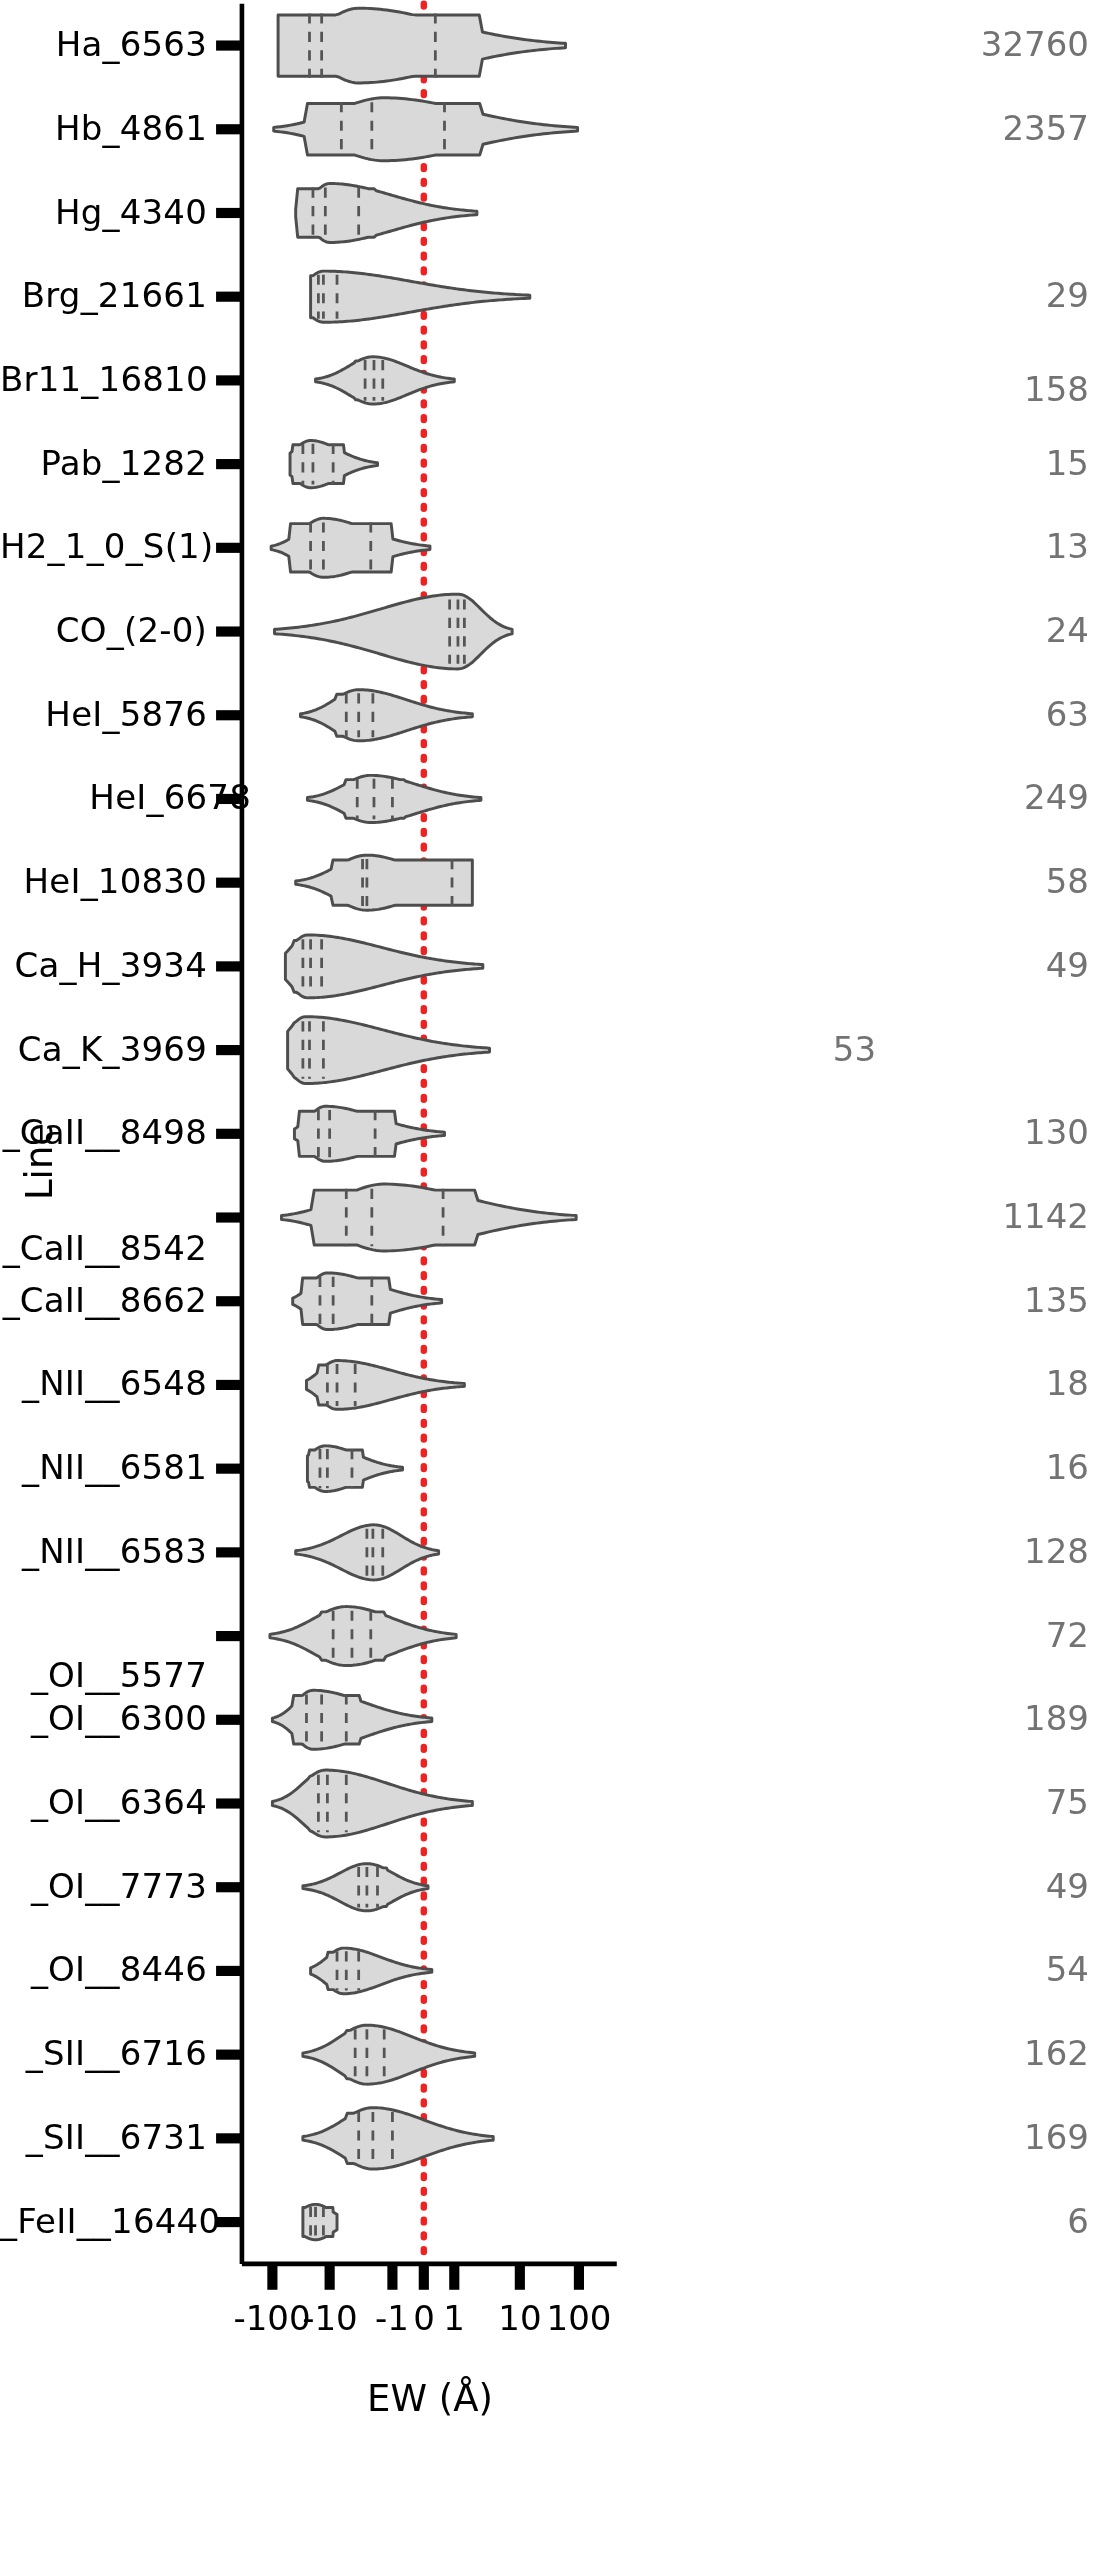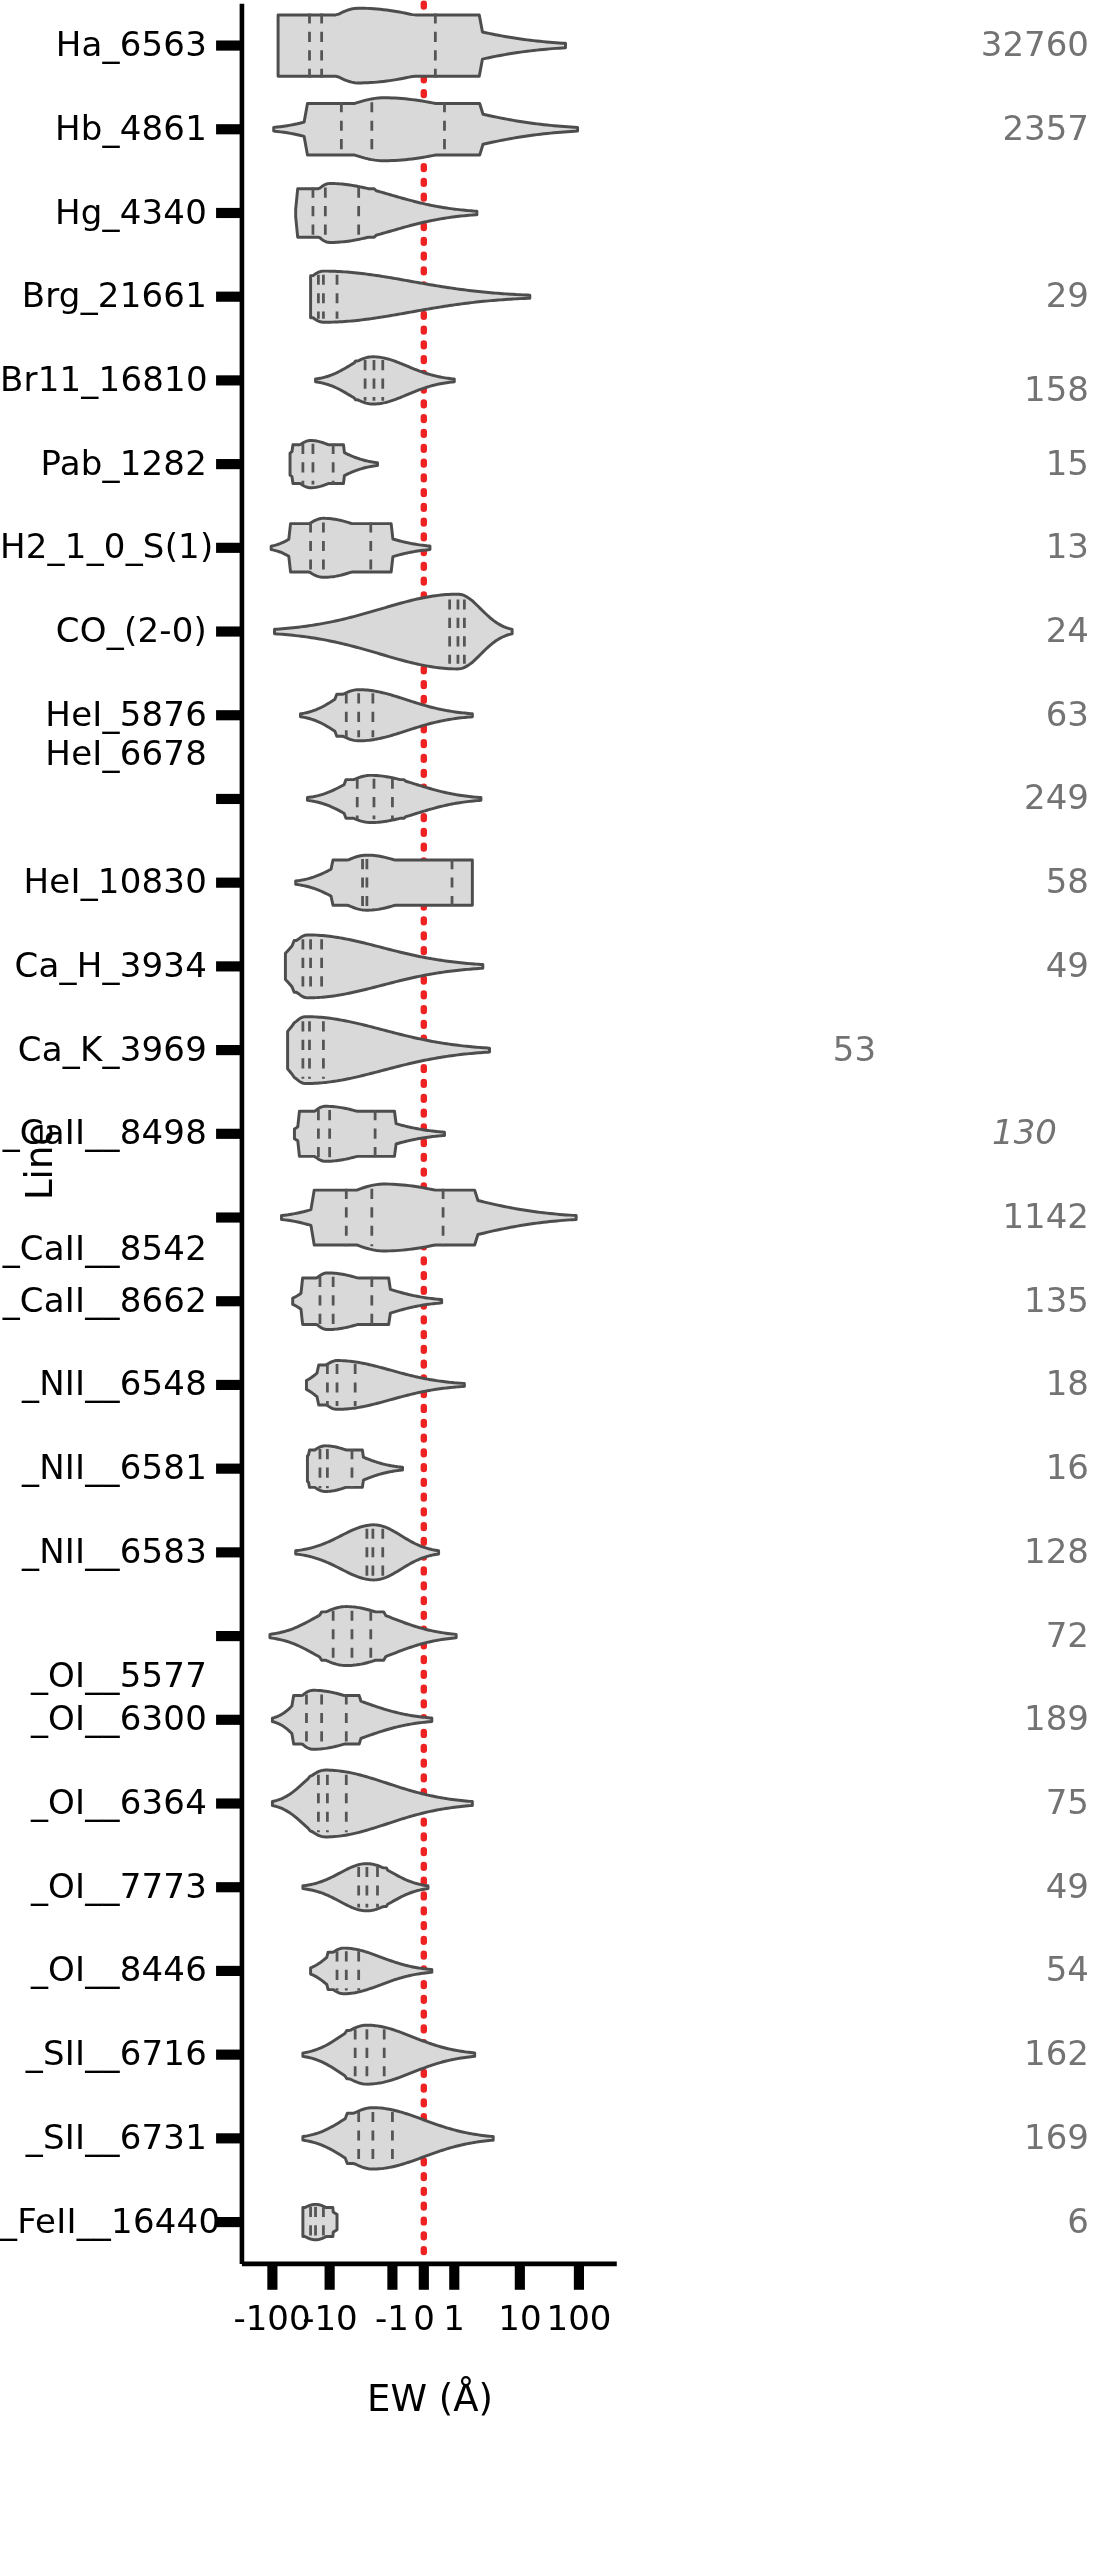--- a/index.html
+++ b/index.html
@@ -294,30 +294,30 @@
     <div class="row-label" style="left: 0px; top: 362px; width: 207px;">Br11_16810</div>
     <div class="row-count" style="left: 620px; top: 372px; width: 469px;">158</div>
     <div class="row-label" style="left: 0px; top: 446px; width: 207px;">Pab_1282</div>
     <div class="row-count" style="left: 620px; top: 446px; width: 469px;">15</div>
     <div class="row-label" style="left: 0px; top: 529px; width: 207px;">H2_1_0_S(1)</div>
     <div class="row-count" style="left: 620px; top: 529px; width: 469px;">13</div>
     <div class="row-label" style="left: 0px; top: 613px; width: 207px;">CO_(2-0)</div>
     <div class="row-count" style="left: 620px; top: 613px; width: 469px;">24</div>
     <div class="row-label" style="left: 0px; top: 697px; width: 207px;">HeI_5876</div>
     <div class="row-count" style="left: 620px; top: 697px; width: 469px;">63</div>
-    <div class="row-label" style="left: 0px; top: 736px; width: 207px;">HeI_6678</div>
+    <div class="row-label" style="left: 0px; top: 780px; width: 207px; padding-left: 44px;">HeI_6678</div>
     <div class="row-count" style="left: 620px; top: 780px; width: 469px;">249</div>
     <div class="row-label" style="left: 0px; top: 864px; width: 207px;">HeI_10830</div>
     <div class="row-count" style="left: 620px; top: 864px; width: 469px;">58</div>
     <div class="row-label" style="left: 0px; top: 948px; width: 207px;">Ca_H_3934</div>
     <div class="row-count" style="left: 620px; top: 948px; width: 469px;">49</div>
     <div class="row-label" style="left: 0px; top: 1032px; width: 207px;">Ca_K_3969</div>
     <div class="row-count" style="left: 620px; top: 1032px; width: 469px; text-align: center;">53</div>
     <div class="row-label" style="left: 0px; top: 1115px; width: 207px;">_CaII__8498</div>
-    <div class="row-count" style="left: 588px; top: 1115px; width: 469px; font-style: italic;">130</div>
+    <div class="row-count" style="left: 620px; top: 1115px; width: 469px;">130</div>
     <div class="row-label" style="left: 0px; top: 1199px; width: 207px; margin-top: 32px;">_CaII__8542</div>
     <div class="row-count" style="left: 620px; top: 1199px; width: 469px;">1142</div>
     <div class="row-label" style="left: 0px; top: 1283px; width: 207px;">_CaII__8662</div>
     <div class="row-count" style="left: 620px; top: 1283px; width: 469px;">135</div>
     <div class="row-label" style="left: 0px; top: 1366px; width: 207px;">_NII__6548</div>
     <div class="row-count" style="left: 620px; top: 1366px; width: 469px;">18</div>
     <div class="row-label" style="left: 0px; top: 1450px; width: 207px;">_NII__6581</div>
     <div class="row-count" style="left: 620px; top: 1450px; width: 469px;">16</div>
     <div class="row-label" style="left: 0px; top: 1534px; width: 207px;">_NII__6583</div>
     <div class="row-count" style="left: 620px; top: 1534px; width: 469px;">128</div>

